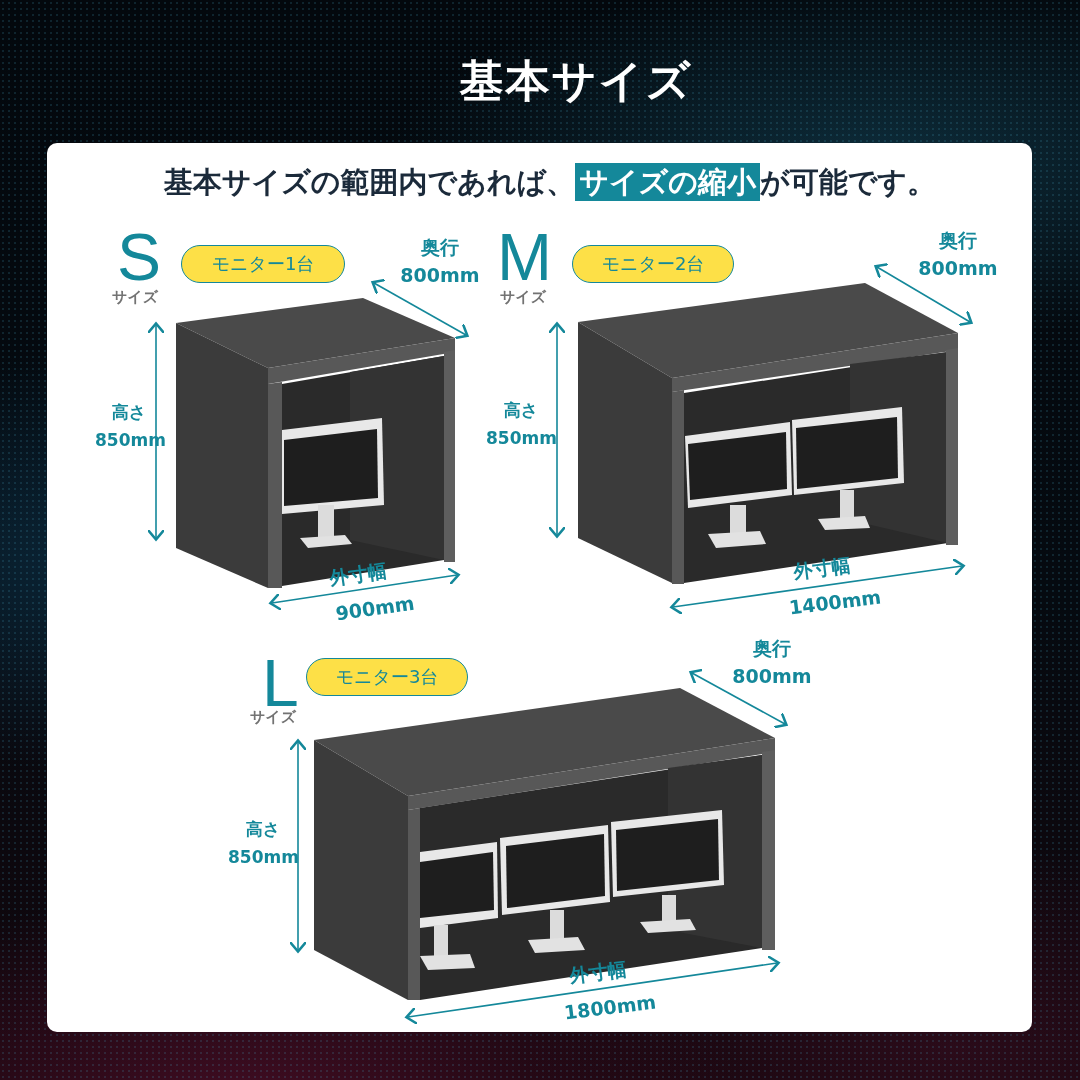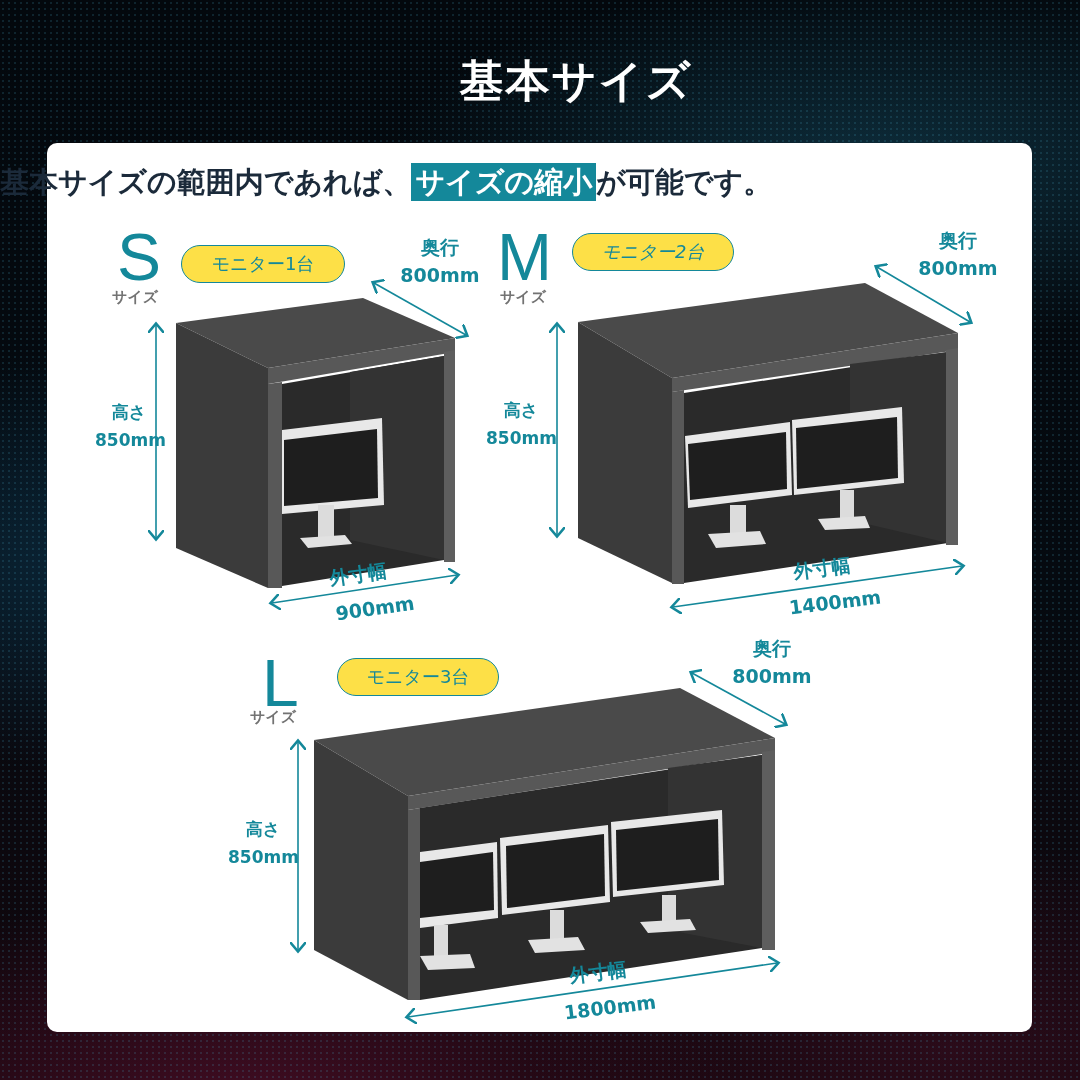--- a/index.html
+++ b/index.html
@@ -11,21 +11,21 @@
       radial-gradient(ellipse 700px 300px at 250px 1100px, rgba(120,20,60,0.45), transparent 70%),
       radial-gradient(ellipse 600px 300px at 950px 1050px, rgba(90,20,50,0.35), transparent 70%),
       linear-gradient(180deg,#03080d 0%,#050a10 55%,#12060c 100%);}
   .dots{position:absolute;inset:0;
     background-image:radial-gradient(rgba(70,170,200,0.35) 0.8px, transparent 1.2px);
     background-size:6px 6px;opacity:0.5;}
   .title{position:absolute;top:52px;left:0;width:1080px;text-align:center;
     color:#fff;font-size:44px;font-weight:bold;letter-spacing:2px;padding-left:36px;}
   .card{position:absolute;left:47px;top:143px;width:985px;height:889px;
     background:#fff;border-radius:10px;}
-  .lead{position:absolute;top:163px;left:0;width:936px;text-align:left;
+  .lead{position:absolute;top:163px;left:0;width:936px;text-align:right;
     font-size:29px;font-weight:bold;color:#1b2a3a;}
   .lead .hl{background:#14889a;color:#fff;padding:2px 4px;}
   .size-letter{position:absolute;color:#14889a;font-size:66px;line-height:66px;font-family:"Liberation Sans",sans-serif;}
   .size-sub{position:absolute;color:#737373;font-size:15px;font-weight:bold;}
   .pill{position:absolute;height:38px;border:1.5px solid #14889a;border-radius:20px;
     background:#fde047;color:#14889a;font-size:18px;display:flex;align-items:center;justify-content:center;box-sizing:border-box;}
   .lbl{position:absolute;color:#14889a;font-size:19px;font-weight:bold;text-align:center;line-height:28px;}
   .lbl .v{font-weight:bold;}
   svg{position:absolute;left:0;top:0;}
 </style>
@@ -124,35 +124,35 @@
 </div>
 <div class="lbl" style="left:95px;top:398px;width:68px;font-size:17px;">
   <div>高さ</div>
   <div>850mm</div>
 </div>
 <div class="lbl" style="left:318px;top:560px;width:80px;transform:rotate(-8deg);">外寸幅</div>
 <div class="lbl" style="left:325px;top:594px;width:100px;transform:rotate(-8deg);">900mm</div>
 
 <div class="size-letter" style="left:497px;top:224px;">M</div>
 <div class="size-sub" style="left:500px;top:288px;">サイズ</div>
-<div class="pill" style="left:572px;top:233px;width:162px;font-style:italic;">モニター2台</div>
+<div class="pill" style="left:572px;top:245px;width:162px;">モニター2台</div>
 <div class="lbl" style="left:913px;top:226px;width:90px;">
   <div>奥行</div>
   <div class="v">800mm</div>
 </div>
 <div class="lbl" style="left:486px;top:396px;width:70px;font-size:17px;">
   <div>高さ</div>
   <div>850mm</div>
 </div>
 <div class="lbl" style="left:782px;top:554px;width:80px;transform:rotate(-7deg);">外寸幅</div>
 <div class="lbl" style="left:780px;top:588px;width:110px;transform:rotate(-7deg);">1400mm</div>
 
 <div class="size-letter" style="left:262px;top:650px;">L</div>
 <div class="size-sub" style="left:250px;top:708px;">サイズ</div>
-<div class="pill" style="left:337px;top:658px;width:162px;text-align:center;">モニター3台</div>
+<div class="pill" style="left:306px;top:658px;width:162px;text-align:center;">モニター3台</div>
 <div class="lbl" style="left:727px;top:634px;width:90px;">
   <div>奥行</div>
   <div class="v">800mm</div>
 </div>
 <div class="lbl" style="left:228px;top:815px;width:70px;font-size:17px;">
   <div>高さ</div>
   <div>850mm</div>
 </div>
 <div class="lbl" style="left:558px;top:958px;width:80px;transform:rotate(-7deg);">外寸幅</div>
 <div class="lbl" style="left:555px;top:993px;width:110px;transform:rotate(-7deg);">1800mm</div>

